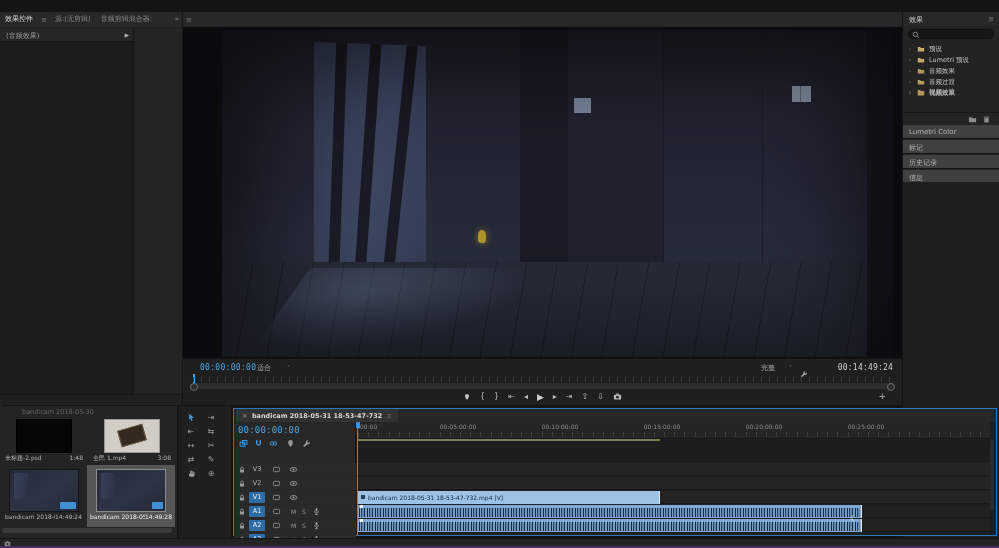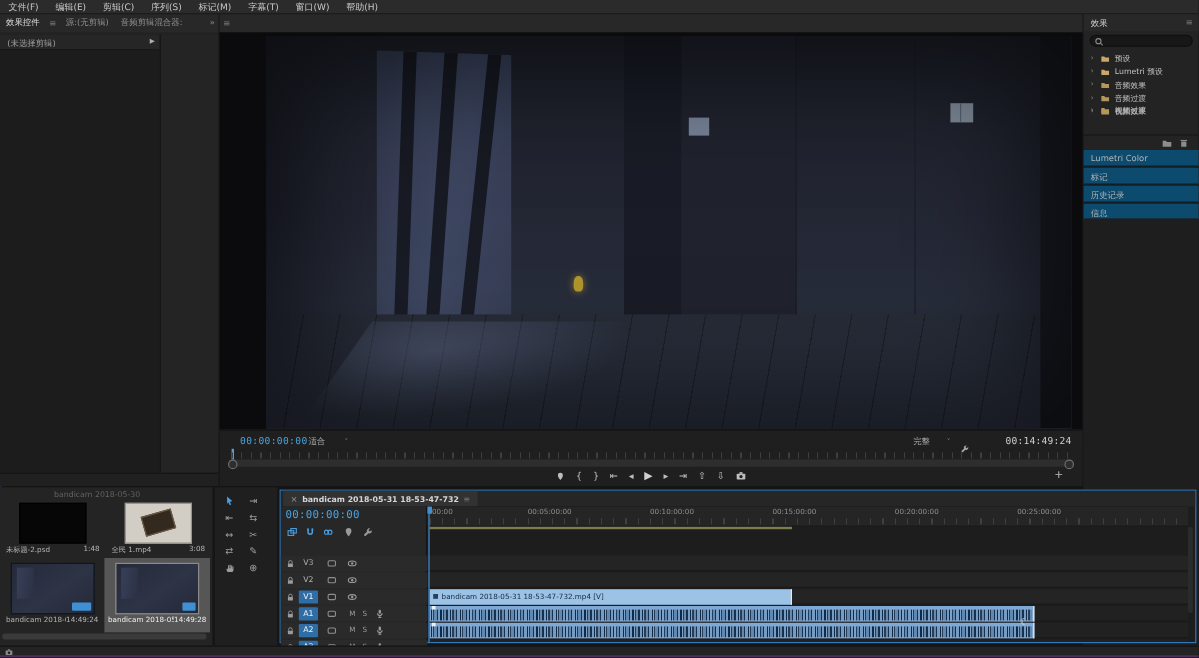--- a/index.html
+++ b/index.html
@@ -101,29 +101,29 @@
     border-radius:5px; border:1px solid #101010; }
   .fx-search svg { position:absolute; left:3px; top:1px; color:#8e8e8e; }
   .fx-search input { position:absolute; left:14px; top:0; width:68px; height:8px; background:transparent;
     border:none; outline:none; color:#ccc; font-size:6.5px; }
   .fx-row { position:absolute; left:0; width:96px; height:10px; }
   .fx-row .ch { position:absolute; left:6px; top:1px; font-size:6px; color:#8a8a8a; }
   .fx-row svg { position:absolute; left:14px; top:1px; }
   .fx-row .lb { position:absolute; left:26px; top:1px; font-size:6.5px; color:#c2c2c2; white-space:nowrap; }
   .fx-foot { position:absolute; left:0; top:100px; width:96px; height:12px; border-top:1px solid #181818; }
   .fx-foot svg { position:absolute; top:2px; color:#8d8d8d; }
-  .stackhead { position:absolute; left:0; width:96px; height:14px; background:#0c4a6e;
+  .stackhead { position:absolute; left:0; width:96px; height:14px; background:#404040;
     border-bottom:1px solid #161616; }
   .stackhead .t { position:absolute; left:6px; top:3px; font-size:7px; color:#b5b5b5; white-space:nowrap; }
   .rp-rest { position:absolute; left:0; top:170px; width:96px; height:356px; background:#1e1e1e; }
 
   
   .project-panel { position:absolute; left:0; top:406px; width:177px; height:132px; background:#242424; }
   .pj-head { position:absolute; left:0; top:0; width:177px; height:11px; }
-  .pj-head .t { position:absolute; left:45px; top:2px; font-size:6.5px; color:#626262; white-space:nowrap; }
+  .pj-head .t { position:absolute; left:22px; top:2px; font-size:6.5px; color:#626262; white-space:nowrap; }
   .pitem { position:absolute; }
   .pitem.sel { background:#565656; }
   .pthumb { position:relative; margin:2px auto 0; }
   .plabel { display:flex; justify-content:space-between; padding:1px 3px 0; }
   .plabel .n { font-size:6px; color:#b5b5b5; white-space:nowrap; overflow:hidden; max-width:56px; }
   .plabel .m { font-size:6px; color:#b5b5b5; white-space:nowrap; }
   .pitem.sel .plabel .n, .pitem.sel .plabel .m { color:#f0f0f0; }
   .th-psd { width:56px; height:34px; background:#060606; border:1px solid #000; }
   .th-box { width:56px; height:34px; background:#d2cec5; border:1px solid #9a968d; }
   .th-box .box { position:absolute; left:14px; top:7px; width:26px; height:17px; background:#33291f;
@@ -260,41 +260,31 @@
       </symbol>
     <symbol id="sym-hand" viewBox="0 0 10 10">
         <path d="M3 8.6 C2.2 7.4 1.7 5.9 2.2 5.4 c0.3 -0.3 0.8 -0.1 1 0.3 L3.4 6 V2.6 c0 -0.7 1 -0.7 1 0 V5 h0.4 V2.2 c0 -0.7 1 -0.7 1 0 V5 h0.4 V2.8 c0 -0.7 1 -0.7 1 0 V5.4 h0.3 V3.6 c0 -0.6 0.9 -0.6 0.9 0 V6.4 c0 1.4 -0.7 2.2 -2 2.2 Z" fill="currentColor"></path>
       </symbol>
   </defs>
 </svg>
 
 <div class="app">
   <div class="purple-left"></div>
 
-  <div class="menubar">
-    <span>文件(F)</span>
-    <span>编辑(E)</span>
-    <span>剪辑(C)</span>
-    <span>序列(S)</span>
-    <span>标记(M)</span>
-    <span>字幕(T)</span>
-    <span>窗口(W)</span>
-    <span>帮助(H)</span>
-  </div>
 
   <div class="left-panel">
     <div class="tabstrip lp-tabs">
       <span class="tab active">效果控件</span>
       <span class="pmenu">≡</span>
       <span class="tab">源:(无剪辑)</span>
       <span class="tab">音频剪辑混合器:</span>
     </div>
     <span class="lp-overflow">»</span>
     <div class="lp-head">
-      <span class="txt">(未选择剪辑)</span>
+      <span class="txt">(音频效果)</span>
       <span class="arr">▶</span>
     </div>
     <div class="lp-body"></div>
     <div class="lp-side"></div>
     <div class="lp-bottom"></div>
   </div>
 
   <div class="center-panel">
     <div class="tabstrip cp-tabs">
       <span class="pmenu">≡</span>

